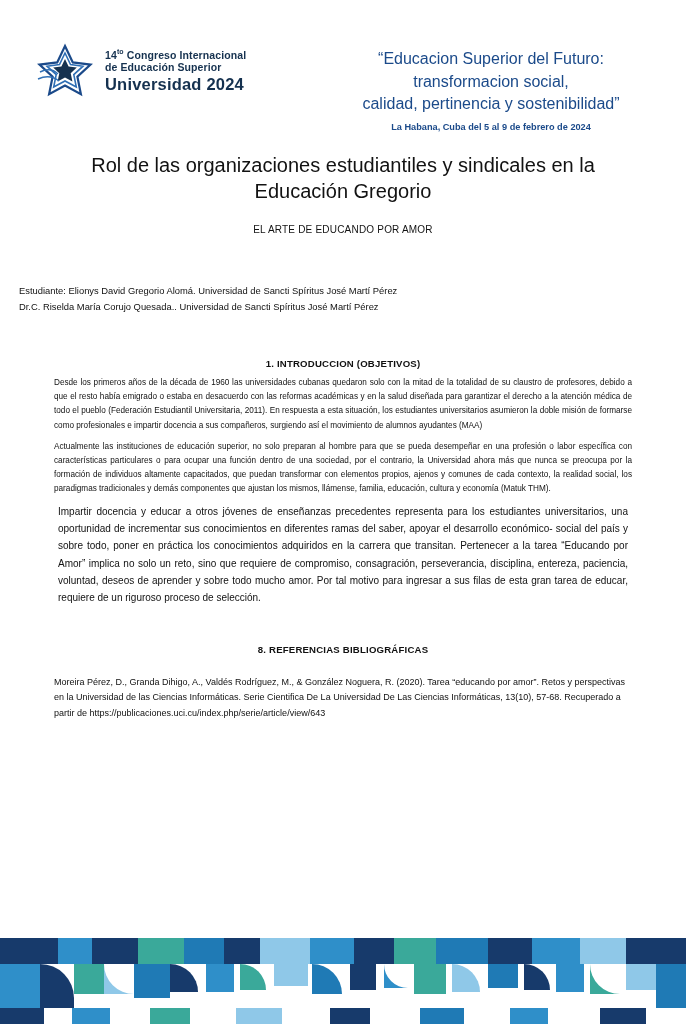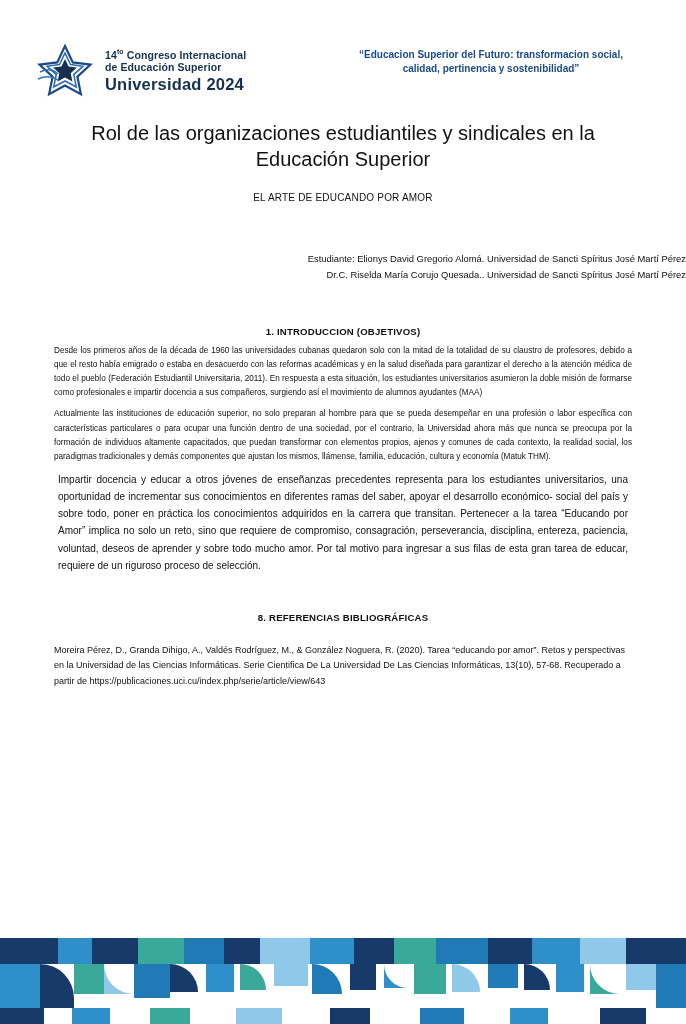--- a/index.html
+++ b/index.html
@@ -68,22 +68,22 @@
   }
 
   .slogan {
     flex: 1 1 auto;
     text-align: center;
     padding-top: 6px;
     padding-right: 4px;
   }
   .slogan-line {
     color: #1b4a8a;
-    font-weight: bold;
-    font-size: 10px;
+    font-weight: normal;
+    font-size: 16px;
     line-height: 1.42;
   }
   .slogan-sub {
     color: #1b4a8a;
     font-weight: bold;
     font-size: 9.2px;
     margin-top: 6px;
   }
 
   
@@ -97,25 +97,26 @@
   }
   .subtitle {
     text-align: center;
     font-size: 10px;
     color: #121212;
     margin-top: 20px;
     letter-spacing: .2px;
   }
 
   .authors {
-    text-align: right;
+    text-align: left;
     margin-top: 48px;
     font-size: 9.4px;
     color: #111;
     line-height: 1.65;
+    padding-left: 19px;
   }
 
   
   .content {
     padding: 0 50px;
     box-sizing: border-box;
   }
   .section-head {
     text-align: center;
     font-weight: bold;
@@ -185,24 +186,25 @@
       <div class="logo-text">
         <div class="logo-line1"><span>14</span><sup>to</sup><span> Congreso Internacional</span></div>
         <div class="logo-line2">de Educación Superior</div>
         <div class="logo-line3">Universidad 2024</div>
       </div>
     </div>
 
     <div class="slogan">
       <div class="slogan-line">“Educacion Superior del Futuro: transformacion social,</div>
       <div class="slogan-line">calidad, pertinencia y sostenibilidad”</div>
+      <div class="slogan-sub">La Habana, Cuba del 5 al 9 de febrero de 2024</div>
     </div>
   </div>
 
-  <div class="main-title">Rol de las organizaciones estudiantiles y sindicales en la Educación Superior</div>
+  <div class="main-title">Rol de las organizaciones estudiantiles y sindicales en la Educación Gregorio</div>
   <div class="subtitle">EL ARTE DE EDUCANDO POR AMOR</div>
 
   <div class="authors">
     <div>Estudiante: Elionys David Gregorio Alomá. Universidad de Sancti Spíritus José Martí Pérez</div>
     <div>Dr.C. Riselda María Corujo Quesada.. Universidad de Sancti Spíritus José Martí Pérez</div>
   </div>
 
   <div class="content">
 
     <div class="section-head">1. INTRODUCCION (OBJETIVOS)</div>

